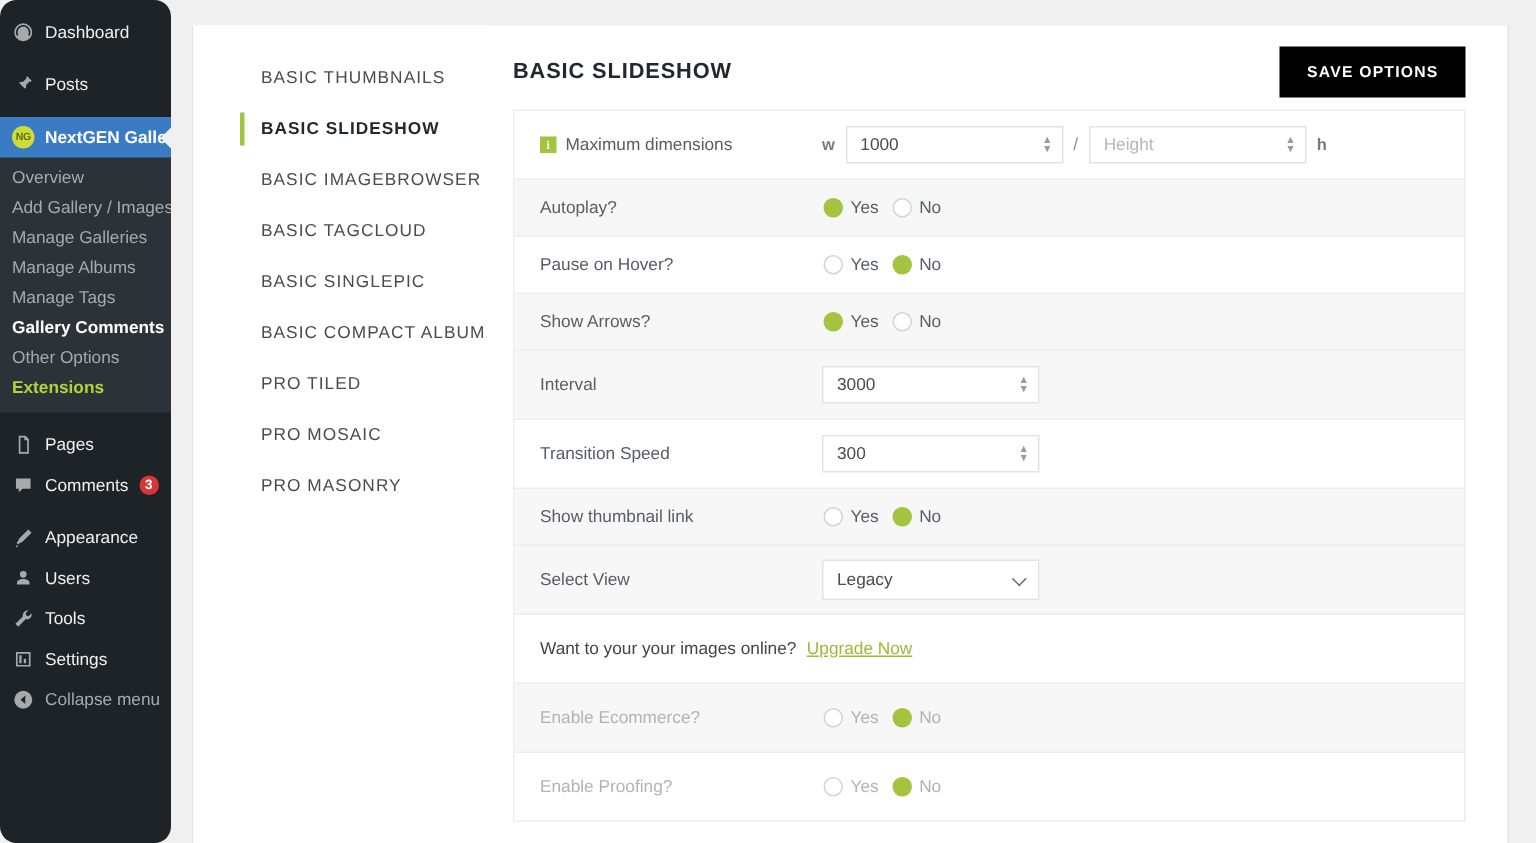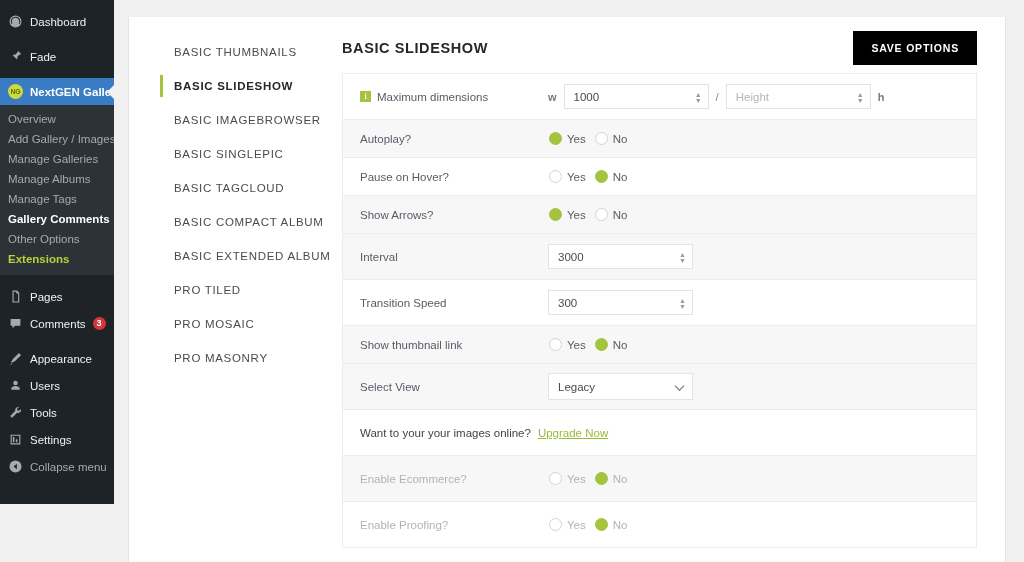--- a/index.html
+++ b/index.html
@@ -17,23 +17,24 @@
     width: 1024px;
     height: 562px;
     background: #f0f0f1;
   }
 
   
   #adminmenu {
     position: absolute;
     left: 0; top: 0;
     width: 114px;
-    height: 504px;
+    height: 562px;
     background: #1d2327;
     overflow: hidden;
+    border-radius: 11px;
   }
   .menu-spacer { height: 8px; }
 
   .menu-top {
     display: flex;
     align-items: center;
     gap: 7px;
     padding: 6px 0 6px 8px;
     color: #f0f0f1;
     font-size: 11.5px;
@@ -370,21 +371,21 @@
     </div>
 
     <div class="menu-spacer"></div>
 
     <div class="menu-top">
       <span class="mi">
         <svg width="15" height="15" viewBox="0 0 20 20" fill="currentColor">
             <path d="M13.5 2.5l-1 1 .6.6-3.4 3.4c-1.2-.3-2.5-.05-3.35.8L9 11l-4.5 4.5L4 16l.5-.5L9 11l2.7 2.65c.85-.85 1.1-2.15.8-3.35l3.4-3.4.6.6 1-1-4-4z"></path>
           </svg>
       </span>
-      <span>Fade</span>
+      <span>Posts</span>
     </div>
 
 
     <div class="menu-spacer"></div>
 
     <div class="menu-top current">
       <span class="mi">
         <span class="ngg-badge">NG</span>
       </span>
       <span>NextGEN Gallery</span>
@@ -474,24 +475,23 @@
 
   </nav>
 
   <div id="wpcontent">
     <div id="ngg-page">
 
       <div id="ngg-nav">
         <div class="nav-item">BASIC THUMBNAILS</div>
         <div class="nav-item active">BASIC SLIDESHOW</div>
         <div class="nav-item">BASIC IMAGEBROWSER</div>
+        <div class="nav-item">BASIC TAGCLOUD</div>
         <div class="nav-item">BASIC SINGLEPIC</div>
-        <div class="nav-item">BASIC TAGCLOUD</div>
         <div class="nav-item">BASIC COMPACT ALBUM</div>
-        <div class="nav-item">BASIC EXTENDED ALBUM</div>
         <div class="nav-item">PRO TILED</div>
         <div class="nav-item">PRO MOSAIC</div>
         <div class="nav-item">PRO MASONRY</div>
       </div>
 
       <div id="ngg-main">
 
         <div class="panel-head">
           <div class="panel-title">BASIC SLIDESHOW</div>
           <button class="save-btn">SAVE OPTIONS</button>

